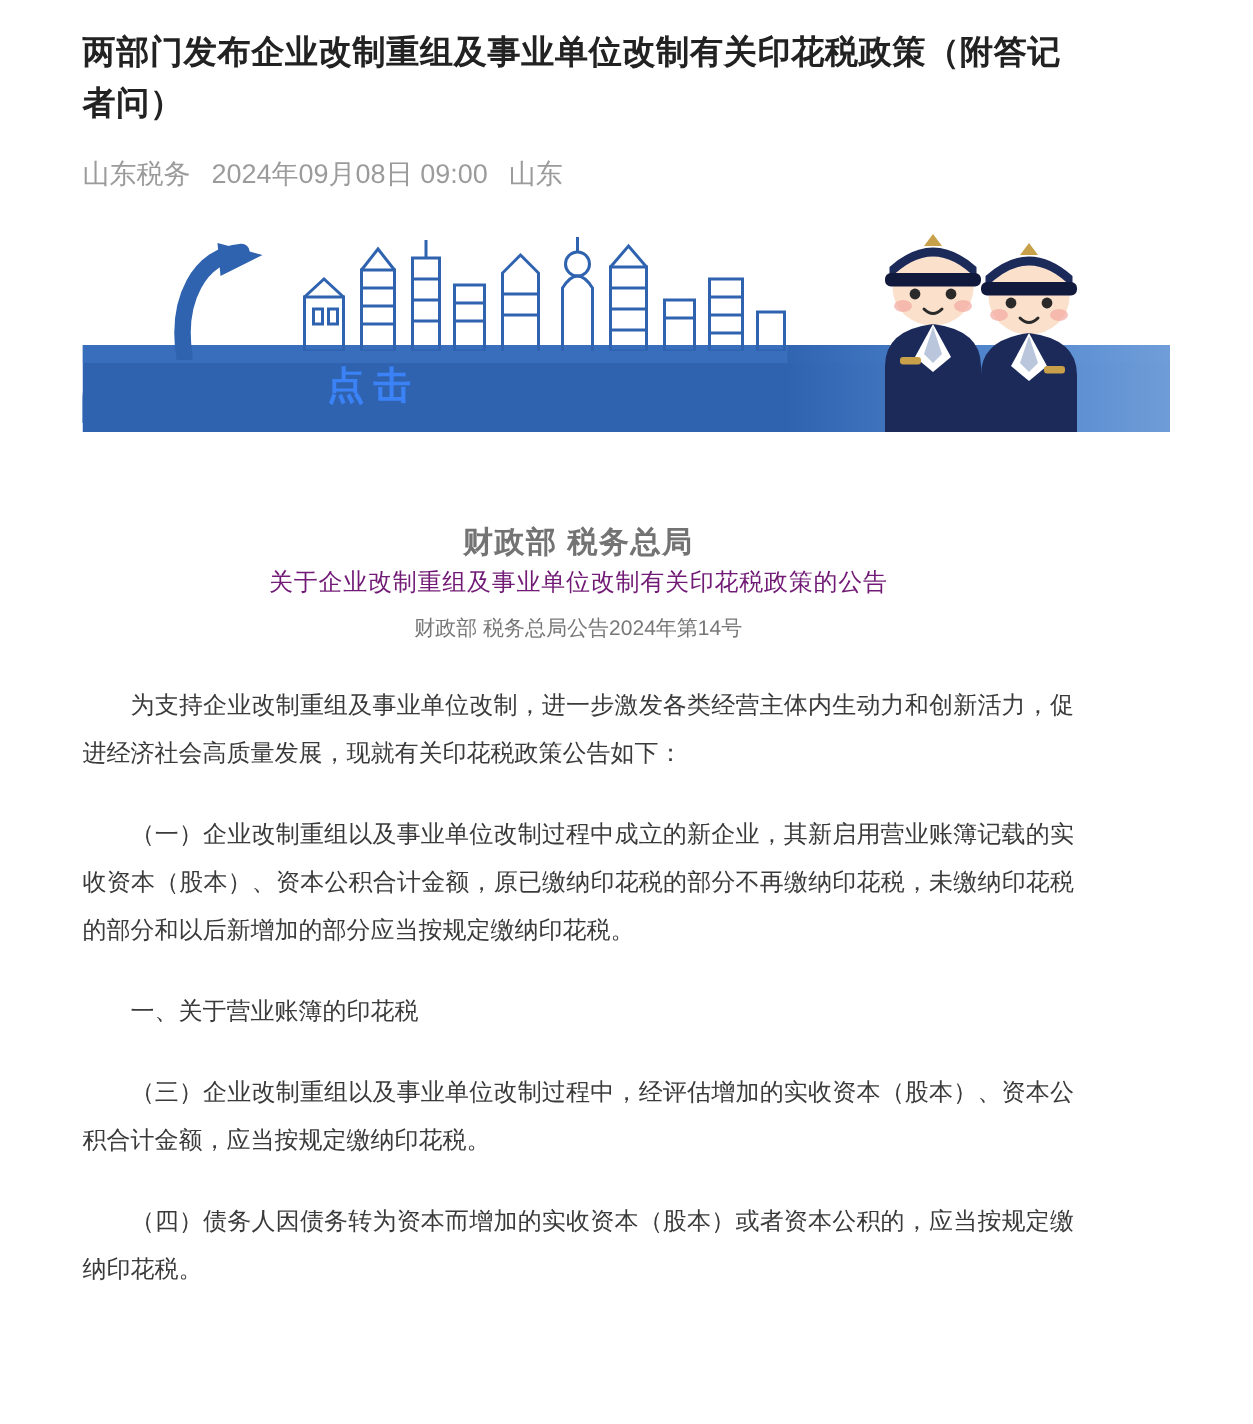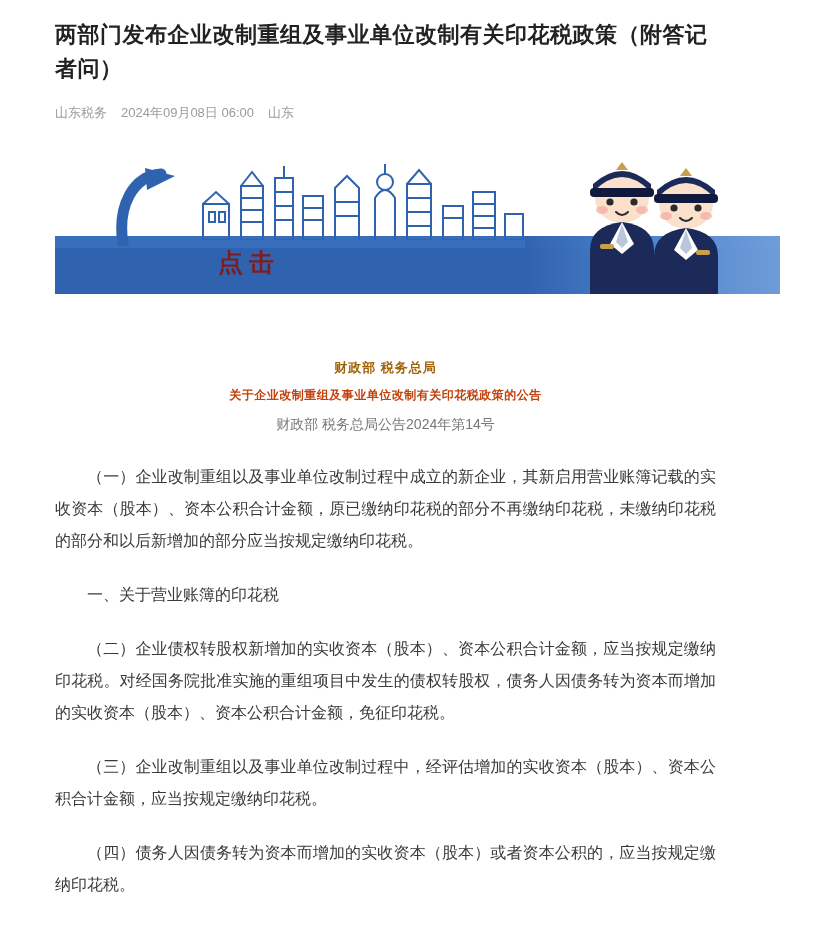--- a/index.html
+++ b/index.html
@@ -26,23 +26,23 @@
     line-height: 34px;
     font-weight: bold;
     color: #222222;
     letter-spacing: 0.5px;
     margin: 0 0 18px 0;
   }
   .meta-row {
     display: flex;
     align-items: center;
     gap: 14px;
-    font-size: 13px;
+    font-size: 18px;
     color: #9b9b9b;
-    margin-bottom: 32px;
+    margin-bottom: 20px;
   }
   .meta-row span { white-space: nowrap; }
 
   
   .banner {
     position: relative;
     width: 725px;
     height: 175px;
     margin: 0 auto 26px auto;
     overflow: hidden;
@@ -82,21 +82,21 @@
     height: 38px;
     background: #2f63b0;
     transform: skewX(-10deg);
   }
   .banner .click-text {
     position: absolute;
     left: 163px;
     top: 92px;
     font-size: 25px;
     font-weight: bold;
-    color: #7f1d1d;
+    color: #3b82f6;
     letter-spacing: 6px;
   }
   .banner .arrow {
     position: absolute;
     left: 60px;
     top: 12px;
     width: 70px;
     height: 80px;
   }
   .banner .skyline {
@@ -113,30 +113,30 @@
     width: 185px;
     height: 136px;
   }
 
   
   .announce {
     text-align: center;
     margin: 0 0 24px 0;
   }
   .announce .line1 {
-    font-size: 13px;
+    font-size: 20px;
     font-weight: bold;
-    color: #a16207;
+    color: #737373;
     line-height: 26px;
     letter-spacing: 1px;
   }
   .announce .line2 {
-    font-size: 12px;
-    font-weight: bold;
-    color: #c2410c;
+    font-size: 16px;
+    font-weight: normal;
+    color: #701a75;
     line-height: 28px;
     letter-spacing: 0.5px;
   }
   .announce .line3 {
     font-size: 14px;
     color: #777777;
     line-height: 26px;
     margin-top: 2px;
     text-align: center;
   }
@@ -153,21 +153,21 @@
 </style>
 </head>
 <body>
 
 <div class="page">
 
   <h1 class="article-title">两部门发布企业改制重组及事业单位改制有关印花税政策（附答记者问）</h1>
 
   <div class="meta-row">
     <span>山东税务</span>
-    <span>2024年09月08日 06:00</span>
+    <span>2024年09月08日 09:00</span>
     <span>山东</span>
   </div>
 
   <div class="banner">
     <div class="blue-band"></div>
     <div class="band-light"></div>
     <div class="band-fade"></div>
     <div class="brush-left"></div>
 
     <svg class="arrow" viewBox="0 0 70 80">
@@ -253,20 +253,20 @@
     <div class="click-text">点击</div>
   </div>
 
   <div class="announce">
     <div class="line1">财政部 税务总局</div>
     <div class="line2">关于企业改制重组及事业单位改制有关印花税政策的公告</div>
     <div class="line3">财政部 税务总局公告2024年第14号</div>
   </div>
 
   <div class="body-text">
+    <p>为支持企业改制重组及事业单位改制，进一步激发各类经营主体内生动力和创新活力，促进经济社会高质量发展，现就有关印花税政策公告如下：</p>
     <p>（一）企业改制重组以及事业单位改制过程中成立的新企业，其新启用营业账簿记载的实收资本（股本）、资本公积合计金额，原已缴纳印花税的部分不再缴纳印花税，未缴纳印花税的部分和以后新增加的部分应当按规定缴纳印花税。</p>
     <p>一、关于营业账簿的印花税</p>
-    <p>（二）企业债权转股权新增加的实收资本（股本）、资本公积合计金额，应当按规定缴纳印花税。对经国务院批准实施的重组项目中发生的债权转股权，债务人因债务转为资本而增加的实收资本（股本）、资本公积合计金额，免征印花税。</p>
     <p>（三）企业改制重组以及事业单位改制过程中，经评估增加的实收资本（股本）、资本公积合计金额，应当按规定缴纳印花税。</p>
     <p>（四）债务人因债务转为资本而增加的实收资本（股本）或者资本公积的，应当按规定缴纳印花税。</p>
   </div>
 
 </div>
 
 </body></html>

